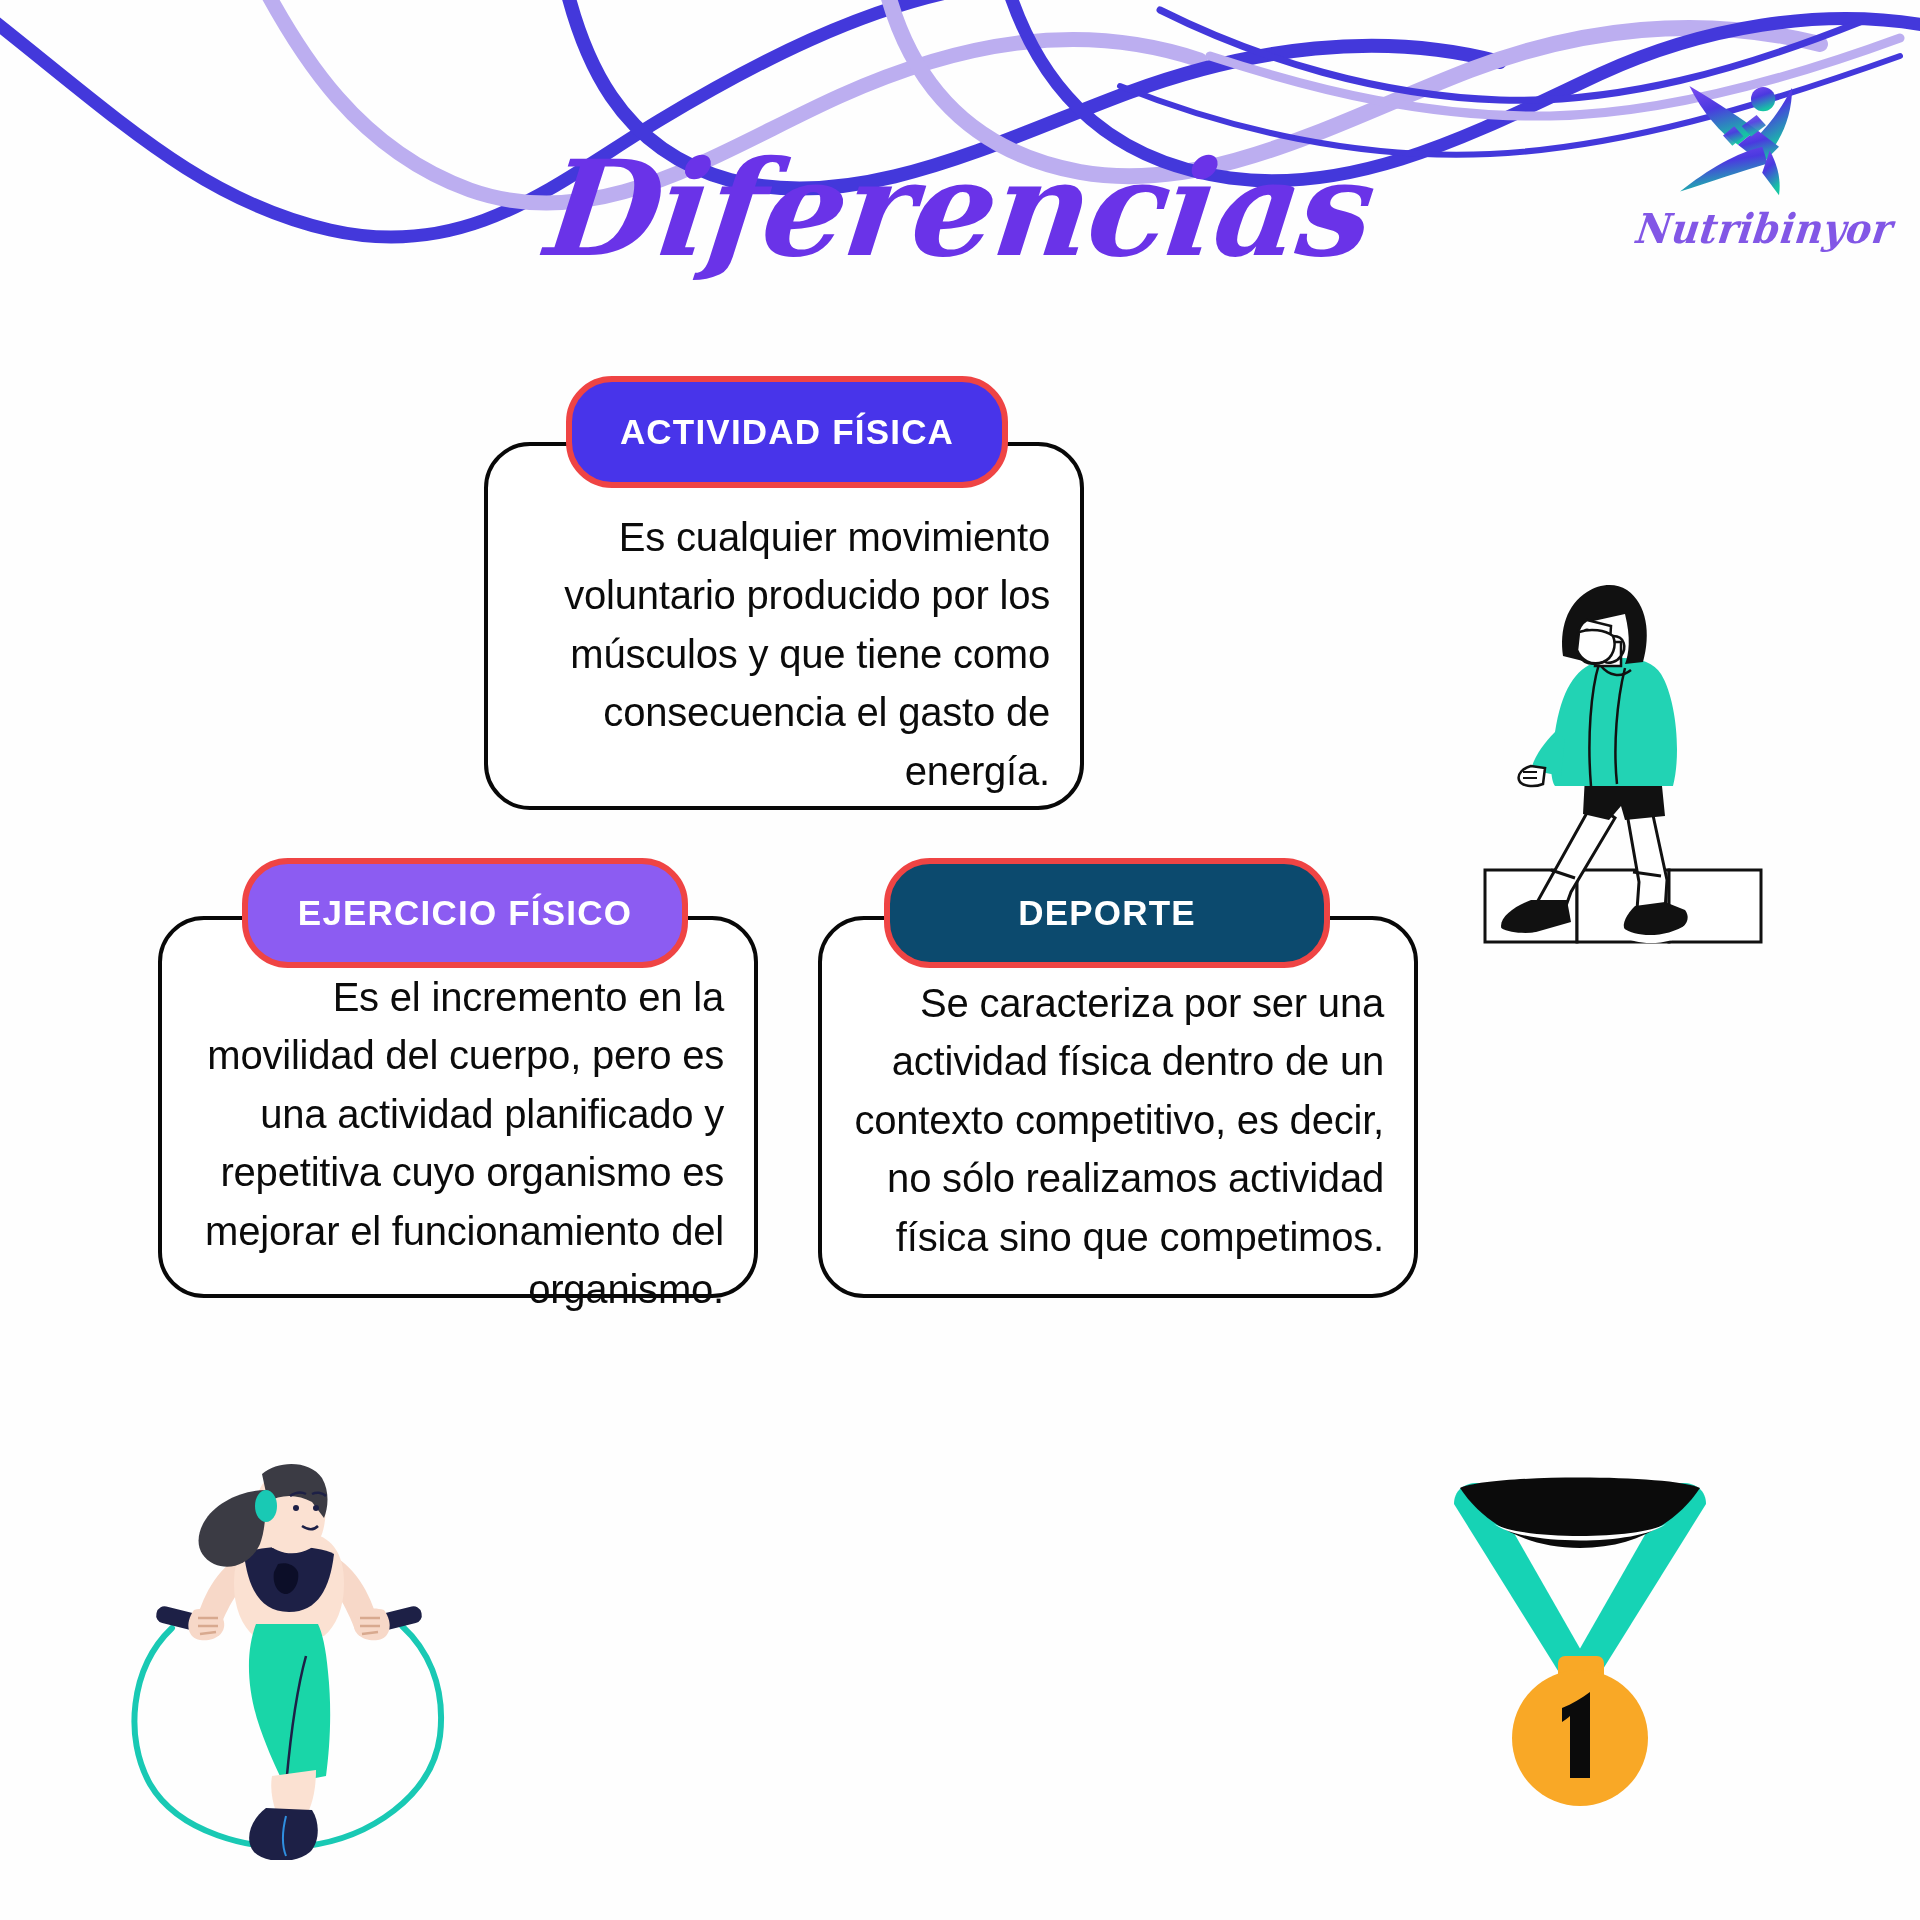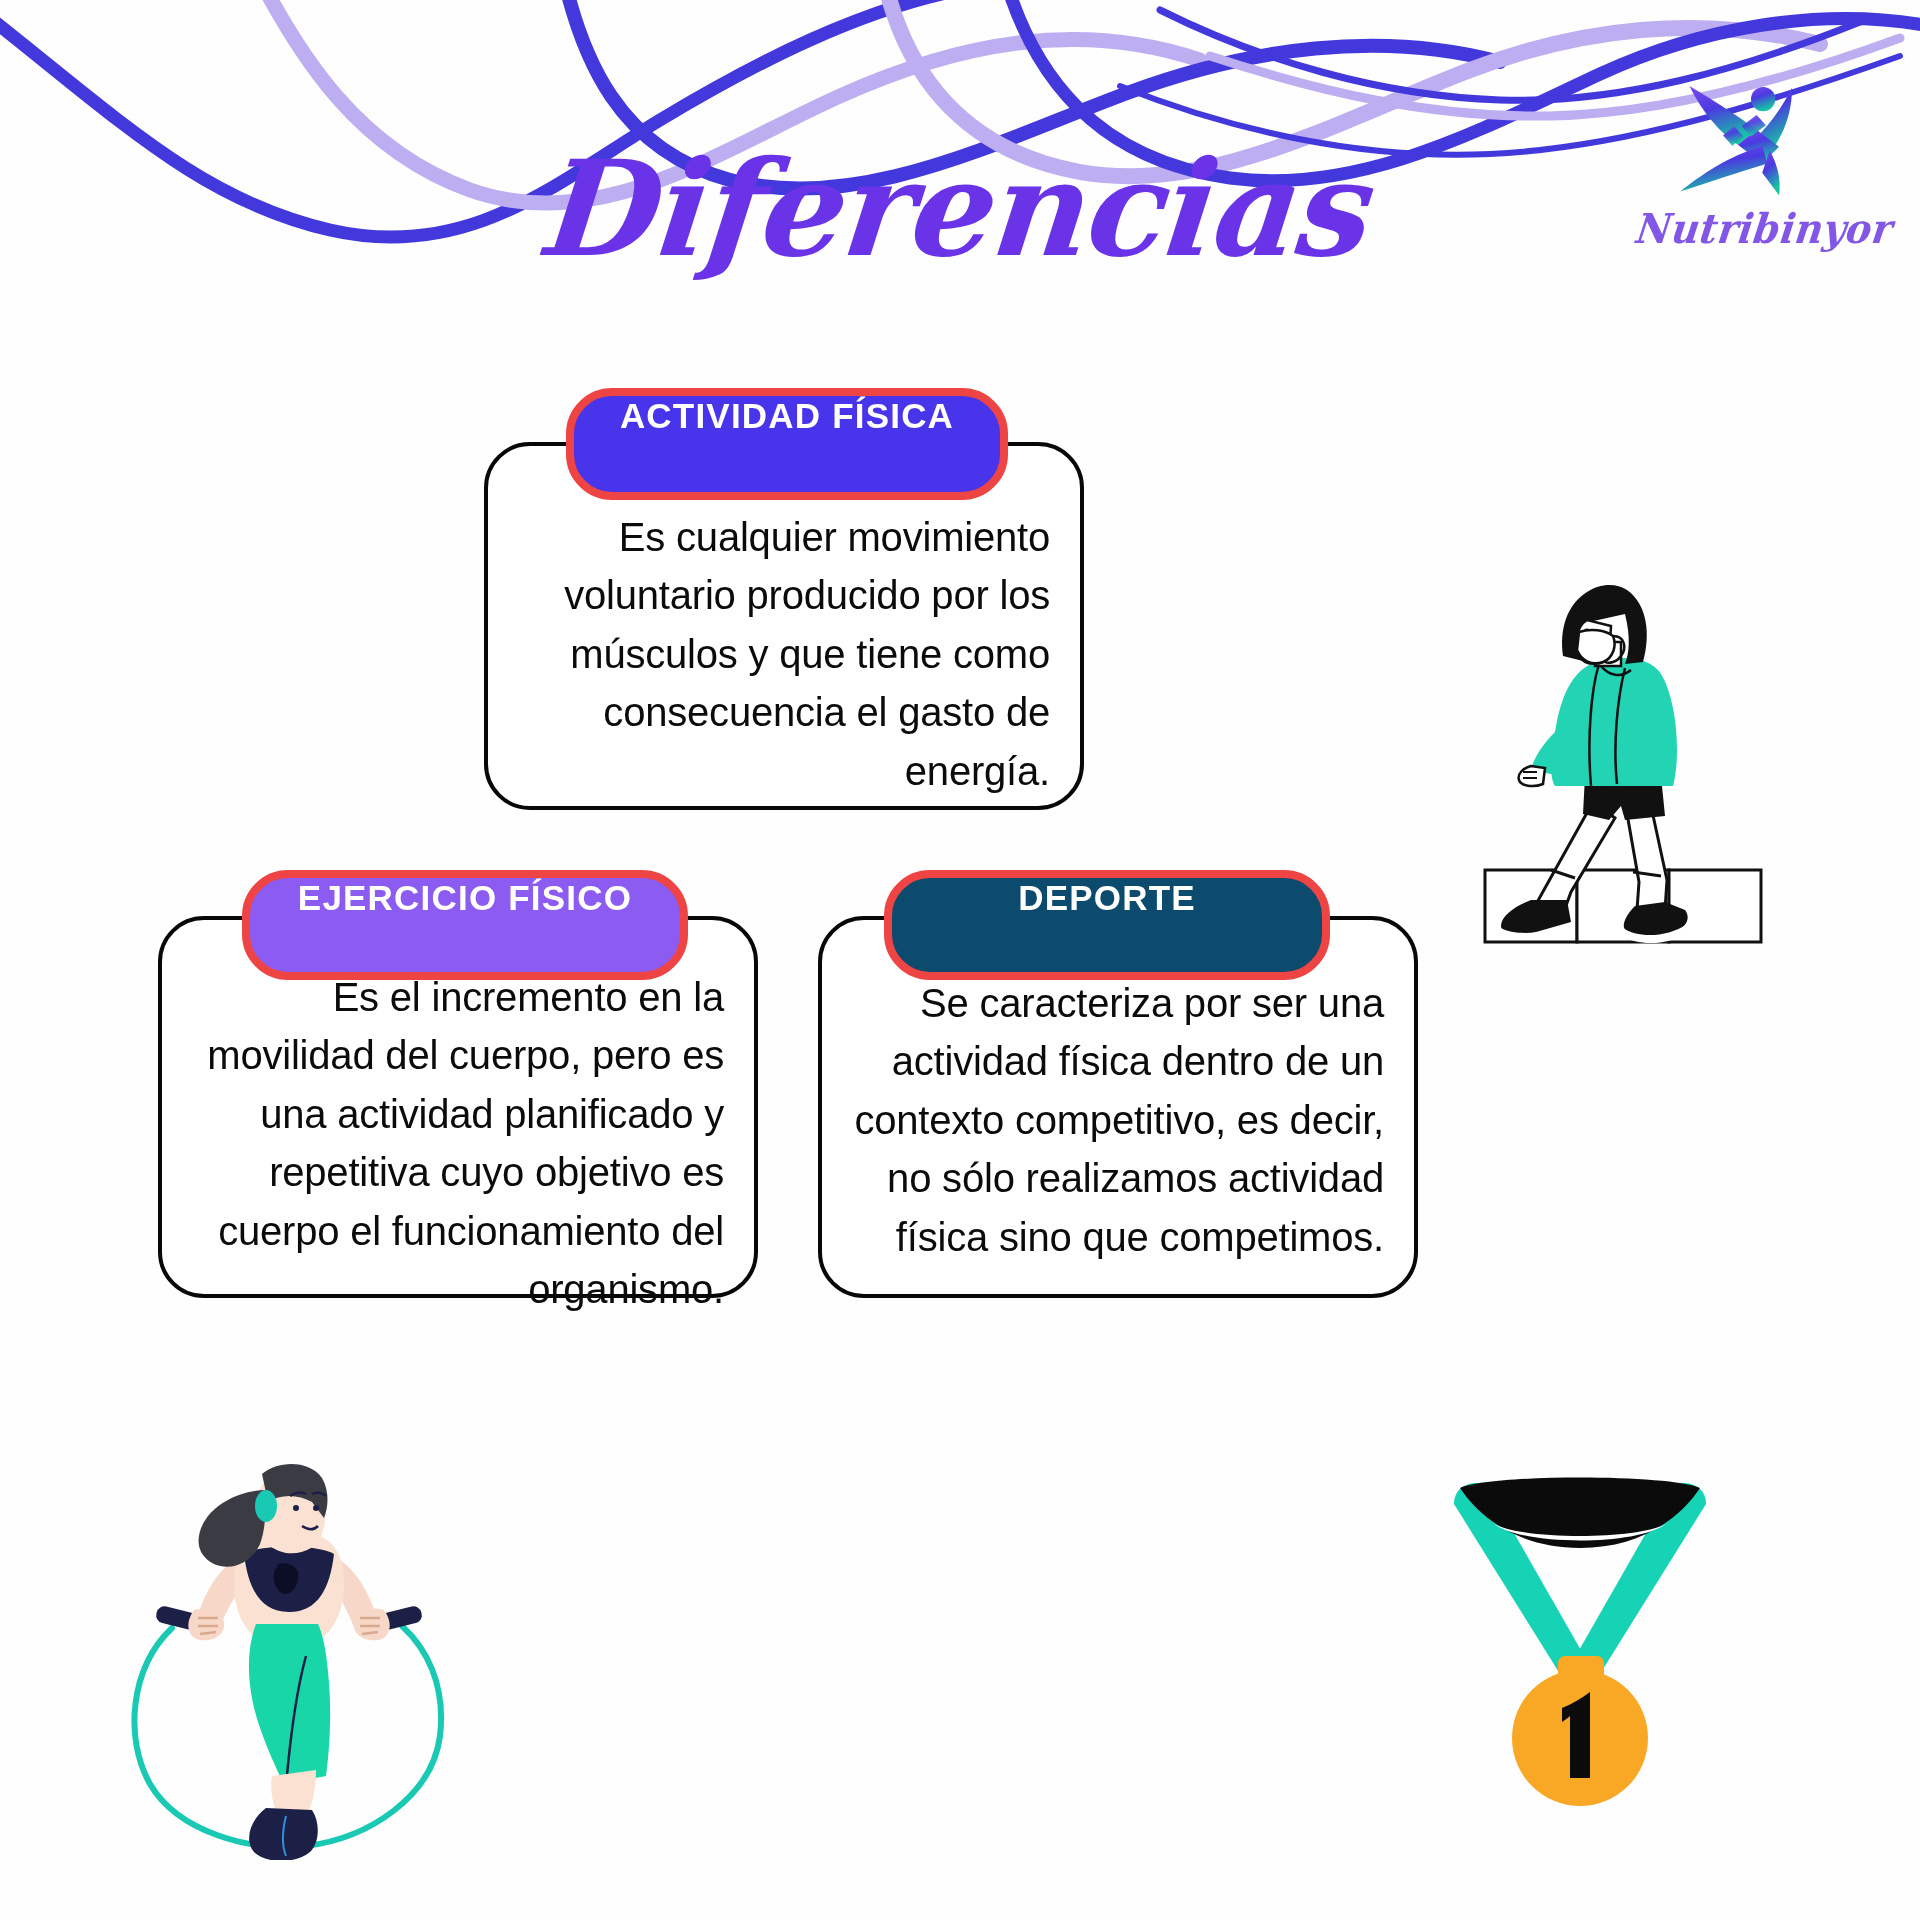--- a/index.html
+++ b/index.html
@@ -61,27 +61,26 @@
 
   
   .card {
     position: absolute;
     border: 4px solid #080808;
     border-radius: 46px;
     background: #ffffff;
   }
   .card-head {
     position: absolute;
-    border: 8px solid #ef4444;
+    border: 6px solid #ef4444;
     border-radius: 46px;
     display: flex;
-    align-items: flex-start;
+    align-items: center;
     justify-content: center;
     z-index: 4;
-    margin-top: 12px;
   }
   .card-head span {
     color: #ffffff;
     font-weight: 700;
     font-size: 35px;
     letter-spacing: 1.2px;
     text-align: center;
   }
   .card-body {
     position: absolute;
@@ -161,21 +160,21 @@
   <div class="card" id="card-actividad"></div>
   <div class="card-head" id="head-actividad">
     <span>ACTIVIDAD FÍSICA</span>
   </div>
   <div class="card-body" id="body-actividad">Es cualquier movimiento voluntario producido por los músculos y que tiene como consecuencia el gasto de energía.</div>
 
   <div class="card" id="card-ejercicio"></div>
   <div class="card-head" id="head-ejercicio">
     <span>EJERCICIO FÍSICO</span>
   </div>
-  <div class="card-body" id="body-ejercicio">Es el incremento en la movilidad del cuerpo, pero es una actividad planificado y repetitiva cuyo objetivo es cuerpo el funcionamiento del organismo.</div>
+  <div class="card-body" id="body-ejercicio">Es el incremento en la movilidad del cuerpo, pero es una actividad planificado y repetitiva cuyo organismo es mejorar el funcionamiento del organismo.</div>
 
   <div class="card" id="card-deporte"></div>
   <div class="card-head" id="head-deporte">
     <span>DEPORTE</span>
   </div>
   <div class="card-body" id="body-deporte">Se caracteriza por ser una actividad física dentro de un contexto competitivo, es decir, no sólo realizamos actividad física sino que competimos.</div>
 
   <svg class="illus" id="illus-walk" viewBox="0 0 360 420">
 
     <g stroke="#111" stroke-width="3" fill="#ffffff">

